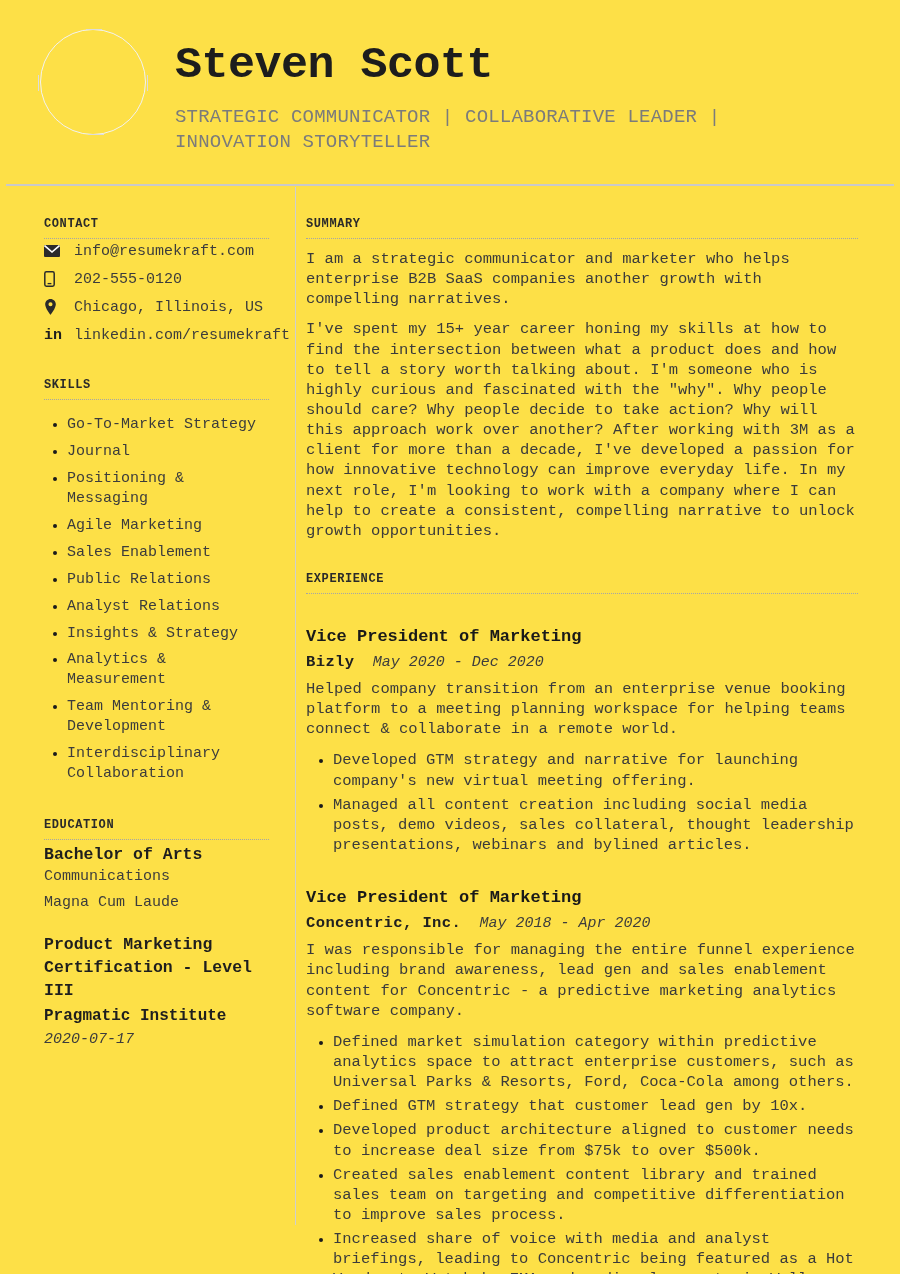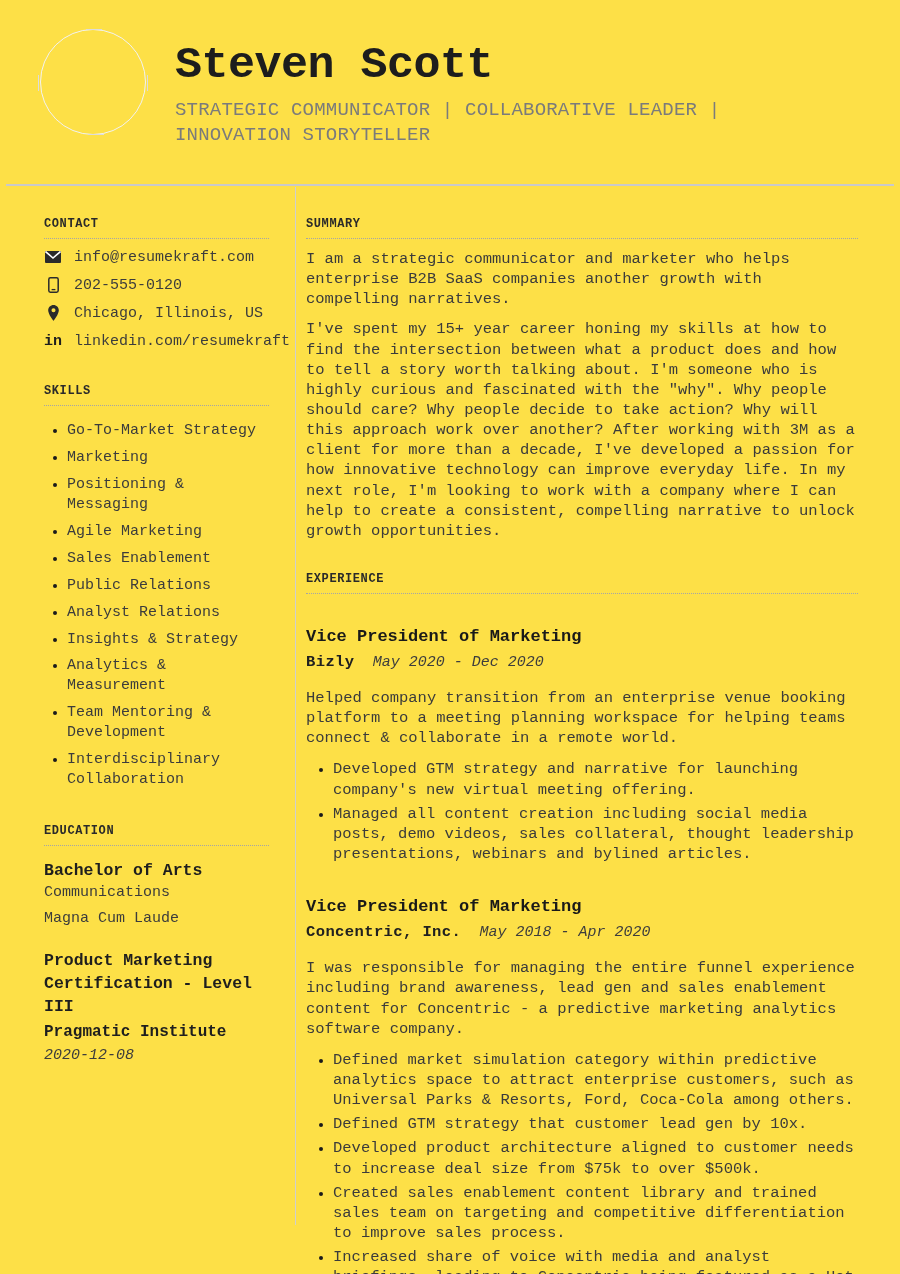--- a/index.html
+++ b/index.html
@@ -13,56 +13,56 @@
   .header-rule { position:absolute; left:6px; right:6px; bottom:0; height:2px; background:#c9c9c9; }
   .avatar-ph { position:absolute; left:40px; top:29px; width:106px; height:106px;
     border-radius:50%; border:1px solid #f2f2f2; }
   .avatar-ph .tick { position:absolute; background:#dcdcdc; }
   .tick-top    { width:16px; height:1px; left:45px; top:-1px; }
   .tick-bottom { width:16px; height:1px; left:47px; bottom:-1px; }
   .tick-left   { width:1px; height:16px; left:-3px; top:45px; }
   .tick-right  { width:1px; height:16px; right:-3px; top:45px; }
   .name-block { position:absolute; left:175px; top:42px; }
   .name { font-size:45px; font-weight:700; color:#1d1d1d; letter-spacing:-0.5px; line-height:1.05; }
-  .tagline { margin-top:9px; font-size:19px; color:#7b7b7b; max-width:565px;
+  .tagline { margin-top:16px; font-size:19px; color:#7b7b7b; max-width:565px;
     line-height:1.32; letter-spacing:0.2px; }
   
   .columns { display:flex; }
   .divider-v { position:absolute; left:295px; top:187px; width:1px; height:1038px; background:#cfcfcf; }
   .col-left  { width:295px; padding:31px 26px 0 44px; }
   .col-right { flex:1; padding:31px 42px 0 11px; }
   
   .sec-h { font-size:12px; font-weight:700; color:#2a2a2a; letter-spacing:0.6px;
     padding-bottom:7px; border-bottom:1.5px dotted #a5a5a5; }
   .section { margin-bottom:34px; }
   
-  .contact-list { margin-top:9px; }
+  .contact-list { margin-top:3px; }
   .contact-item { display:flex; align-items:center; margin:0 0 10px 0; font-size:15px; color:#3c3c3c; min-height:18px; }
-  .ci-icon { width:18px; display:flex; justify-content:center; margin-right:12px; flex:none; }
+  .ci-icon { width:18px; display:flex; margin-right:12px; flex:none; }
   .in-glyph { font-weight:800; font-size:15px; color:#1e1e1e; letter-spacing:0; line-height:1; }
   
   .skills-list { margin:15px 0 0 0; padding-left:23px; }
   .skills-list li { margin-bottom:7px; font-size:15px; line-height:1.33; color:#3c3c3c; }
   .skills-list li::marker { color:#1a1a1a; font-size:13px; }
   
-  .edu { margin-top:13px; }
+  .edu { margin-top:3px; }
   .edu + .edu { margin-top:22px; }
   .edu-degree { font-weight:700; font-size:16.5px; color:#1e1e1e; line-height:1.4; }
   .edu-school { font-weight:700; font-size:16px;  color:#1e1e1e; margin-top:3px; line-height:1.4; }
   .edu-field  { font-size:15px; margin-top:2px; color:#3c3c3c; }
   .edu-honors { font-size:15px; margin-top:9px; color:#3c3c3c; }
   .edu-date   { font-style:italic; font-size:15px; margin-top:3px; color:#3c3c3c; }
   
   .para { font-size:15.5px; line-height:1.3; color:#3b3b3b; margin-top:10px; }
   .section-exp { margin-top:31px; }
   .job-title { font-size:17px; font-weight:700; color:#191919; margin-top:32px; line-height:1.3; }
   .job-meta { margin-top:5px; font-size:15.5px; }
   .company { font-weight:700; color:#202020; letter-spacing:0.4px; }
   .dates { font-style:italic; color:#3d3d3d; margin-left:9px; font-size:15px; }
-  .job-desc { font-size:15.5px; line-height:1.3; color:#3b3b3b; margin-top:17px; }
+  .job-desc { font-size:15.5px; line-height:1.3; color:#3b3b3b; margin-top:8px; }
   .job-bullets { margin:11px 0 0 0; padding-left:27px; }
   .job-bullets li { font-size:15.5px; line-height:1.3; color:#3b3b3b; margin-bottom:4px; }
   .job-bullets li::marker { color:#1a1a1a; font-size:13px; }
   .job-cutoff { margin-top:100px; }
 </style>
 </head>
 <body>
 
 <div class="page">
 
@@ -121,21 +121,21 @@
               </span>
             <span>linkedin.com/resumekraft</span>
           </div>
         </div>
       </div>
 
       <div class="section">
         <div class="sec-h">SKILLS</div>
         <ul class="skills-list">
           <li>Go-To-Market Strategy</li>
-          <li>Marketing</li>
+          <li>Journal</li>
           <li>Positioning &amp; Messaging</li>
           <li>Agile Marketing</li>
           <li>Sales Enablement</li>
           <li>Public Relations</li>
           <li>Analyst Relations</li>
           <li>Insights &amp; Strategy</li>
           <li>Analytics &amp; Measurement</li>
           <li>Team Mentoring &amp; Development</li>
           <li>Interdisciplinary Collaboration</li>
         </ul>
@@ -144,21 +144,21 @@
       <div class="section">
         <div class="sec-h">EDUCATION</div>
         <div class="edu">
           <div class="edu-degree">Bachelor of Arts</div>
           <div class="edu-field">Communications</div>
           <div class="edu-honors">Magna Cum Laude</div>
         </div>
         <div class="edu">
           <div class="edu-degree">Product Marketing Certification - Level III</div>
           <div class="edu-school">Pragmatic Institute</div>
-          <div class="edu-date">2020-12-08</div>
+          <div class="edu-date">2020-07-17</div>
         </div>
       </div>
 
     </div>
 
     <div class="col-right">
 
       <div>
         <div class="sec-h">SUMMARY</div>
         <p class="para">I am a strategic communicator and marketer who helps enterprise B2B SaaS companies another growth with compelling narratives.</p>

